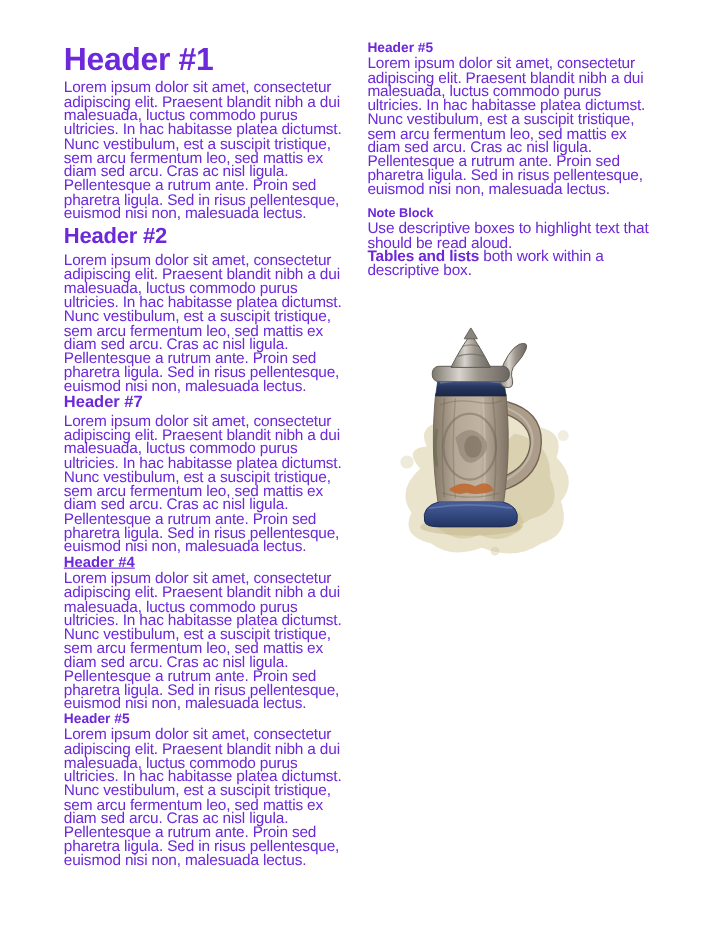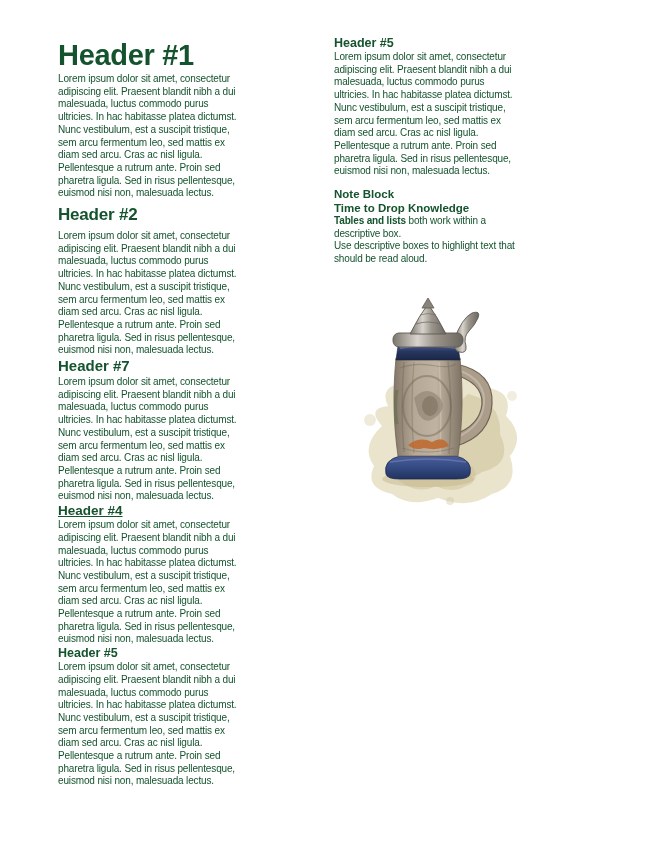--- a/index.html
+++ b/index.html
@@ -1,35 +1,35 @@
 <!DOCTYPE html>
 <html><head>
 <meta charset="utf-8">
 <style>
   html,body{margin:0;padding:0;background:#fff;}
   .page{
     position:relative;
     width:652px;height:844px;
     background:#ffffff;
     font-family:"Liberation Sans",sans-serif;
-    color:#14532d;
+    color:#6d28d9;
     overflow:hidden;
   }
   .col{position:absolute;width:262px;}
   .col-left{left:58px;top:40px;}
   .col-right{left:334px;top:36px;}
   .body-p{
-    font-size:10px;
+    font-size:14px;
     line-height:12.7px;
     margin:0;
     white-space:pre-line;
     letter-spacing:-0.15px;
   }
   .h1{font-size:29px;font-weight:bold;line-height:30px;margin:0 0 3px;letter-spacing:-0.3px;}
-  .h2{font-size:17px;font-weight:bold;line-height:24px;margin:3px 0 3px;letter-spacing:-0.2px;}
+  .h2{font-size:20px;font-weight:bold;line-height:24px;margin:3px 0 3px;letter-spacing:-0.2px;}
   .h3{font-size:15px;font-weight:bold;line-height:16px;margin:1px 0 2px;}
   .h4{font-size:13.5px;font-weight:bold;line-height:15px;margin:0 0 1px;text-decoration:underline;}
   .h5{font-size:12.5px;font-weight:bold;line-height:14px;margin:0 0 1px;}
   .h6{font-size:11.5px;font-weight:bold;line-height:13px;margin:0;}
   .h6.gap{margin-top:10px;}
   .h6.tight{margin-top:1px;}
   .bold-lead{font-weight:bold;}
   .illustration{
     position:absolute;
     left:350px;top:298px;
@@ -105,25 +105,24 @@
 adipiscing elit. Praesent blandit nibh a dui
 malesuada, luctus commodo purus
 ultricies. In hac habitasse platea dictumst.
 Nunc vestibulum, est a suscipit tristique,
 sem arcu fermentum leo, sed mattis ex
 diam sed arcu. Cras ac nisl ligula.
 Pellentesque a rutrum ante. Proin sed
 pharetra ligula. Sed in risus pellentesque,
 euismod nisi non, malesuada lectus.</p>
     <div class="h6 gap">Note Block</div>
-    <div class="h6 tight">Time to Drop Knowledge</div>
+    <p class="body-p">Use descriptive boxes to highlight text that
+should be read aloud.</p>
     <p class="body-p"><span class="bold-lead">Tables and lists</span><span> both work within a
 descriptive box.</span></p>
-    <p class="body-p">Use descriptive boxes to highlight text that
-should be read aloud.</p>
   </div>
 
   <div class="illustration">
     <svg width="180" height="212" viewBox="0 0 180 212" xmlns="http://www.w3.org/2000/svg">
       <defs>
         <linearGradient id="pewter" x1="0" y1="0" x2="1" y2="0">
           <stop offset="0%" stop-color="#7c776e"></stop>
           <stop offset="35%" stop-color="#d8d4cd"></stop>
           <stop offset="60%" stop-color="#9b958c"></stop>
           <stop offset="100%" stop-color="#6b665f"></stop>

